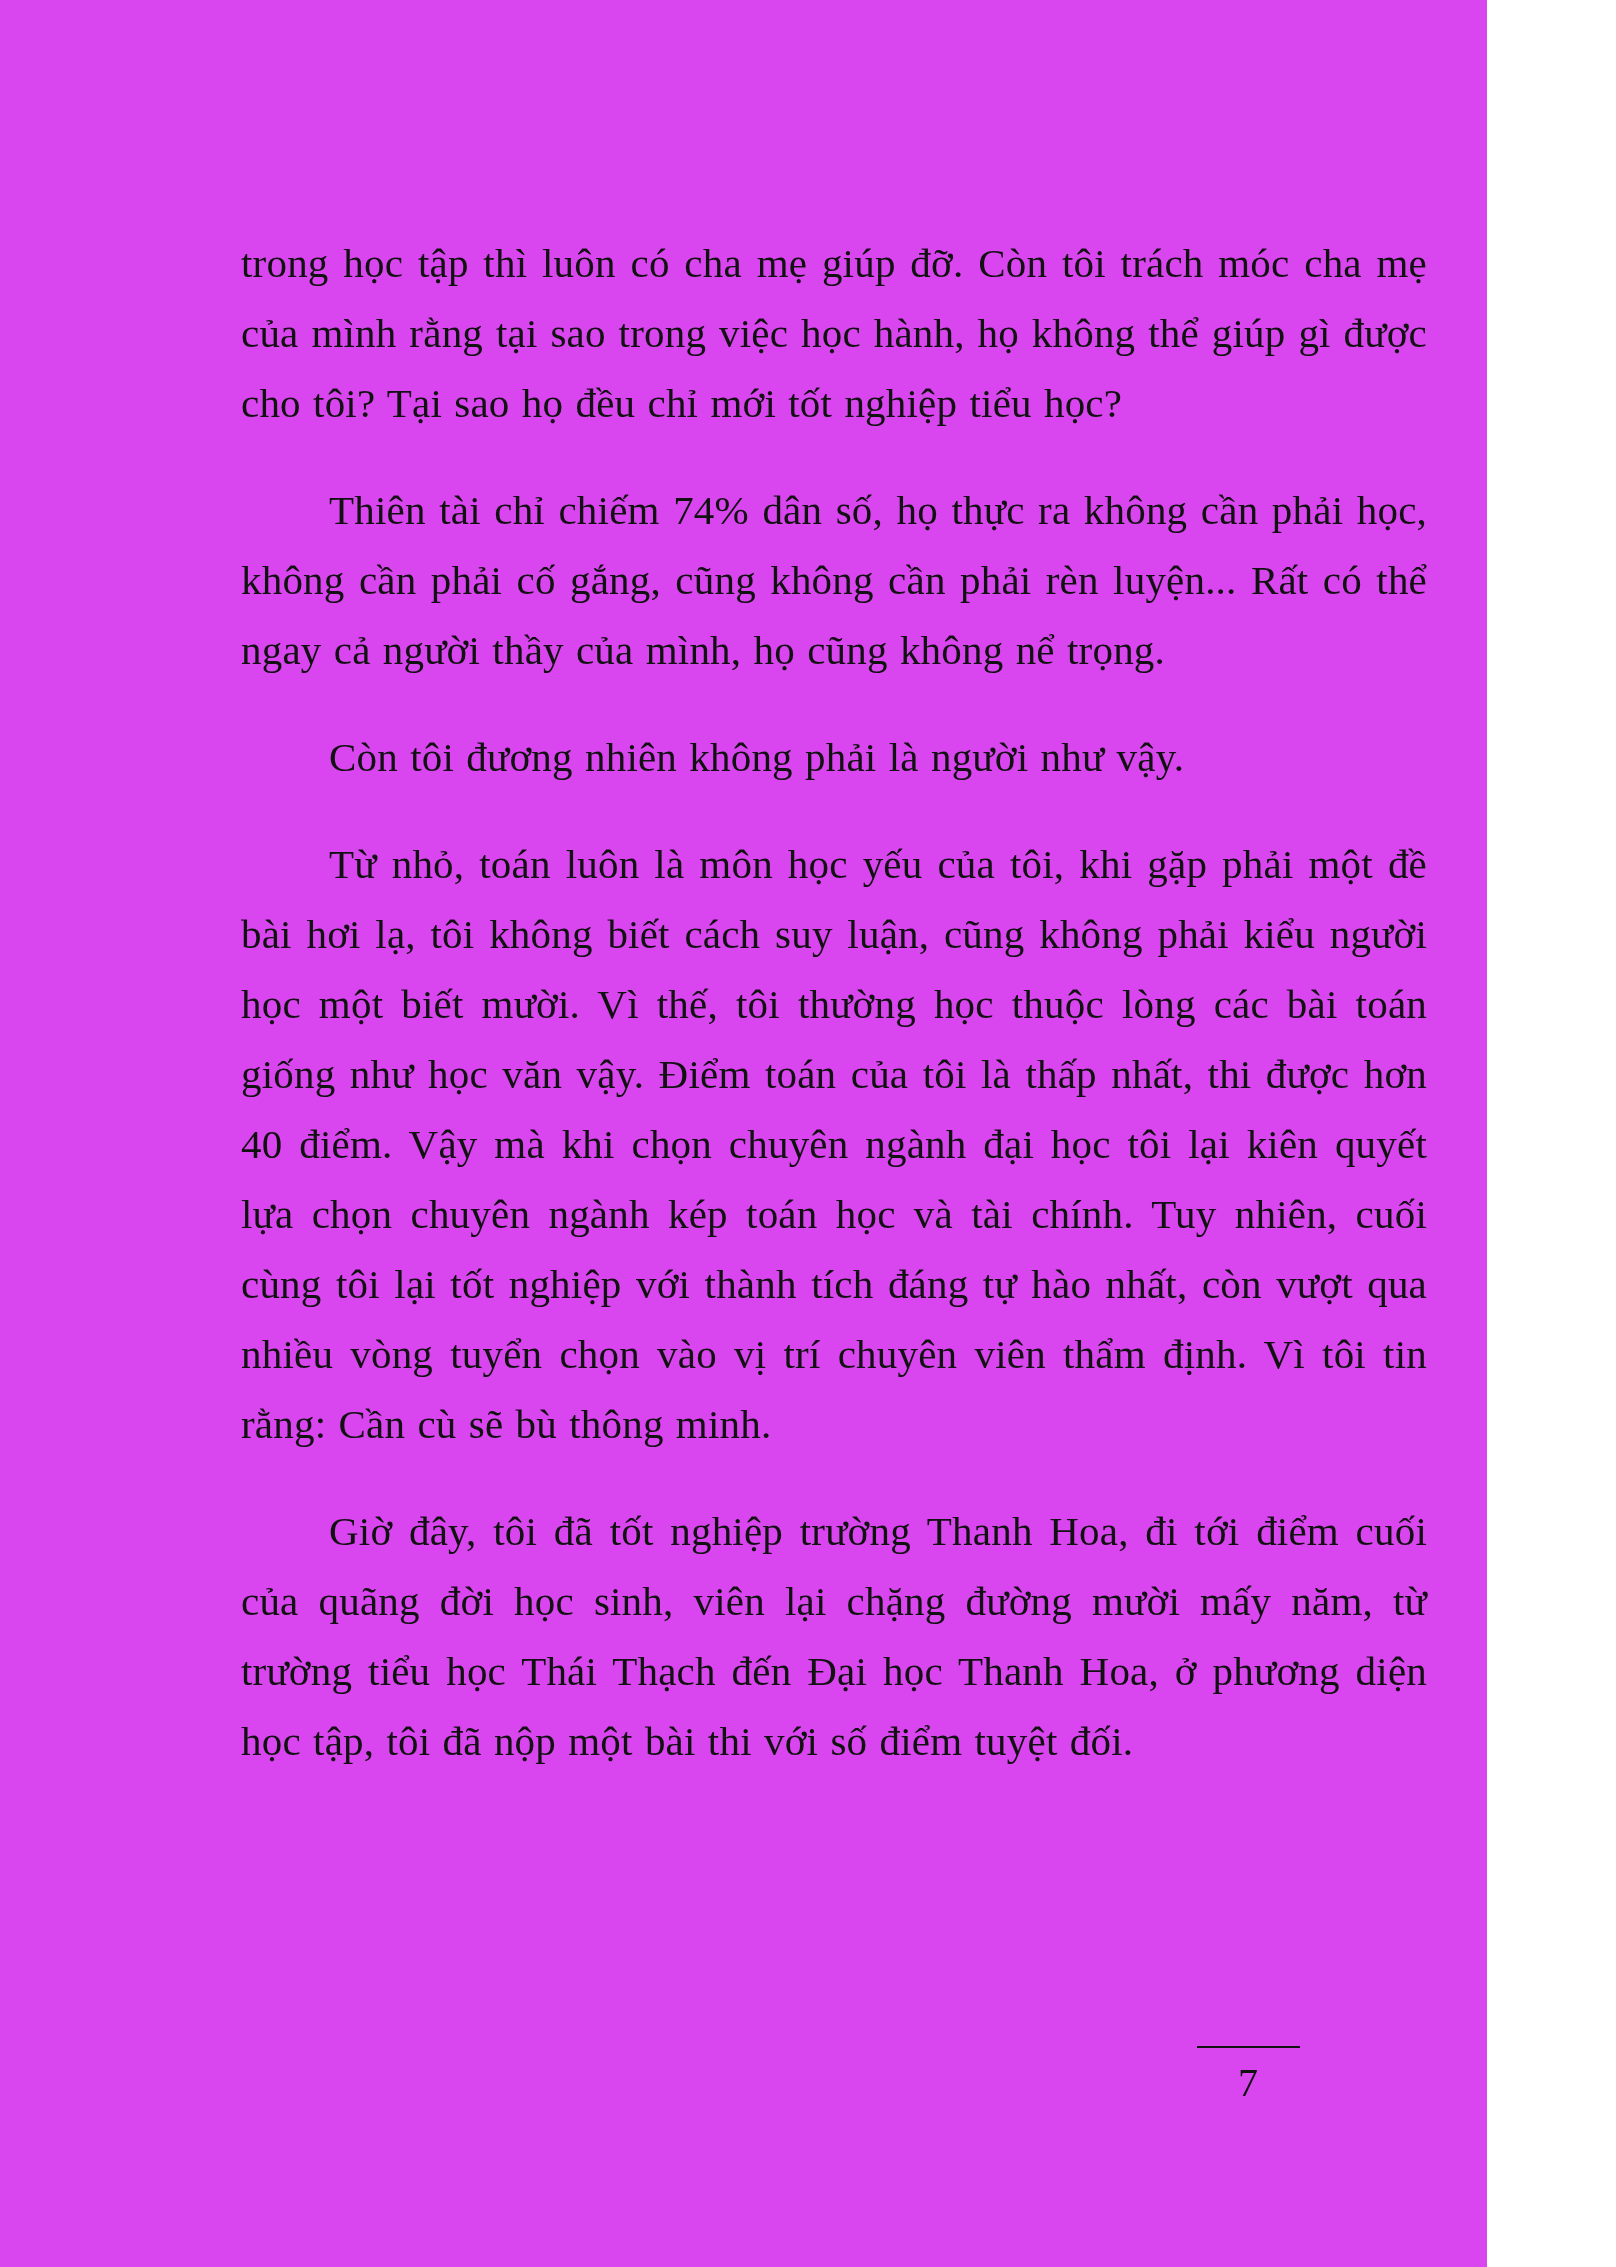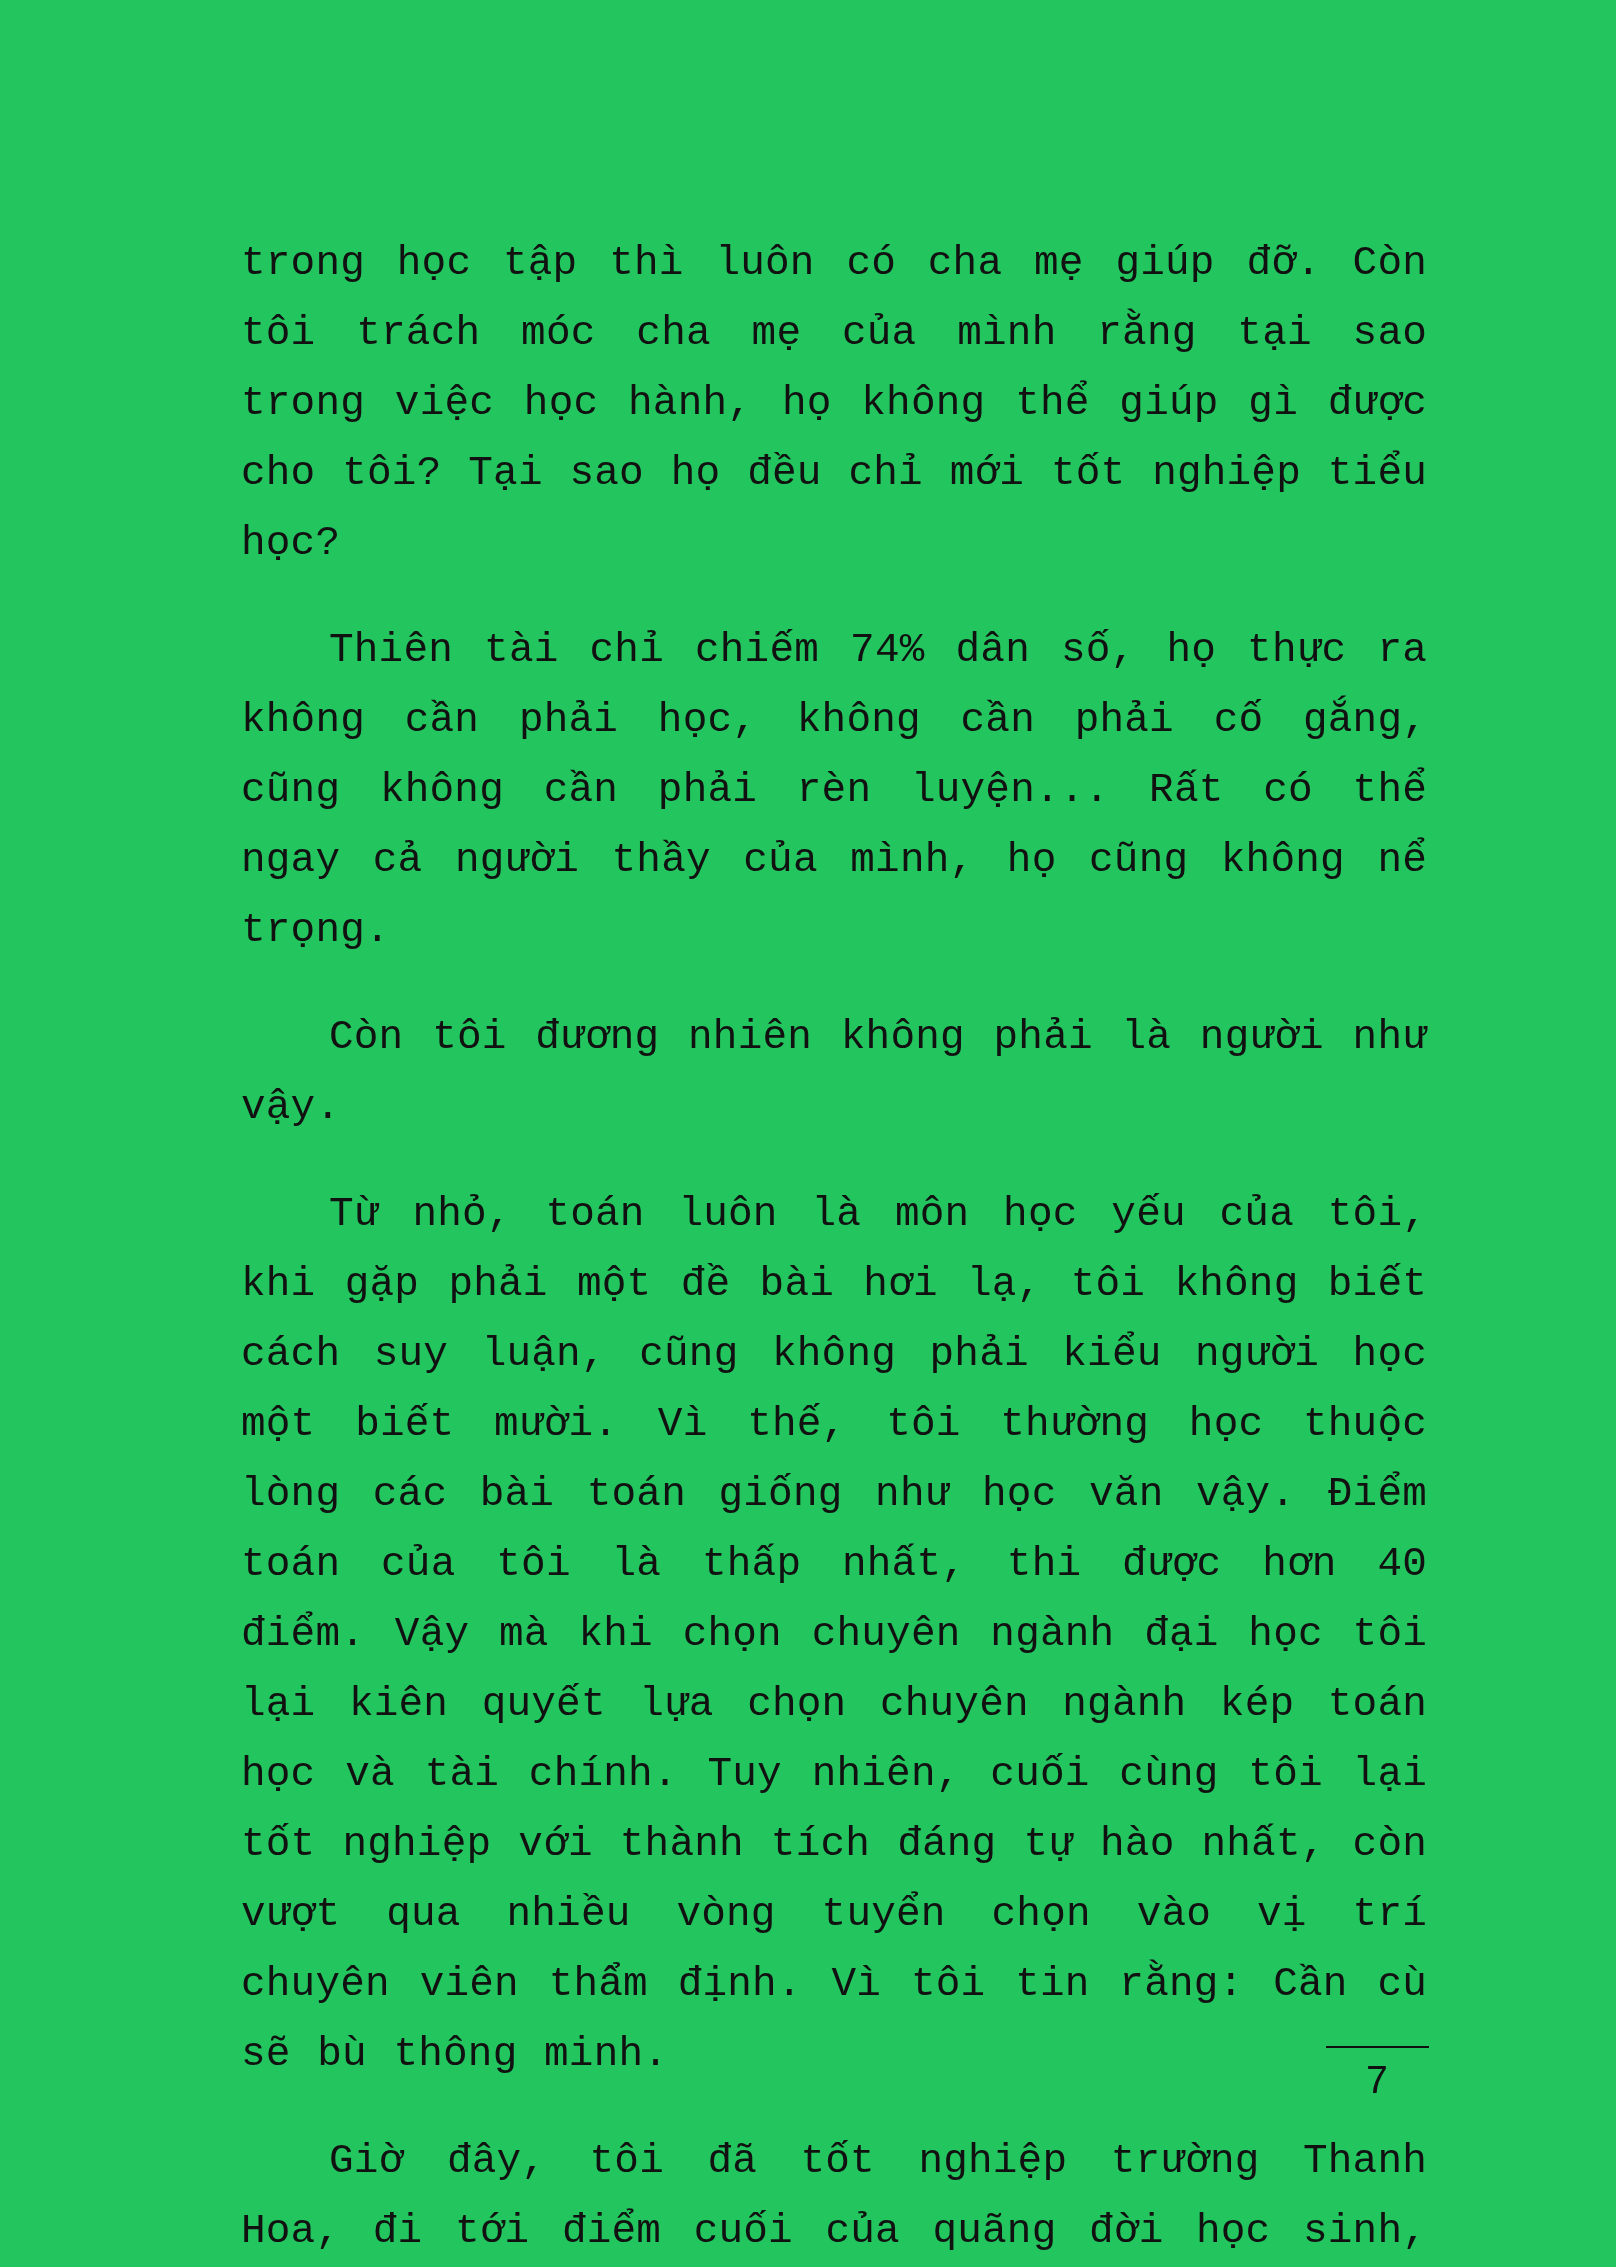--- a/index.html
+++ b/index.html
@@ -2,24 +2,24 @@
 <html style="font-size:14.7px"><head>
 <meta charset="utf-8">
 <style>
   html, body {
     margin: 0;
     padding: 0;
     background: #ffffff;
   }
   .page {
     position: relative;
-    width: 1616px;
+    width: 1487px;
     height: 2267px;
-    background: #22c55e;
-    font-family: Liberation Mono, monospace;
+    background: #d946ef;
+    font-family: Liberation Serif, serif;
     color: #111111;
     box-sizing: border-box;
     overflow: hidden;
   }
   .text-block {
     position: absolute;
     left: 241px;
     top: 228px;
     width: 1186px;
   }
@@ -56,21 +56,21 @@
 </head>
 <body>
 
 <div class="page">
 
   <div class="text-block">
     <p>trong học tập thì luôn có cha mẹ giúp đỡ. Còn tôi trách móc cha mẹ của mình rằng tại sao trong việc học hành, họ không thể giúp gì được cho tôi? Tại sao họ đều chỉ mới tốt nghiệp tiểu học?</p>
     <p class="indent">Thiên tài chỉ chiếm 74% dân số, họ thực ra không cần phải học, không cần phải cố gắng, cũng không cần phải rèn luyện... Rất có thể ngay cả người thầy của mình, họ cũng không nể trọng.</p>
     <p class="indent">Còn tôi đương nhiên không phải là người như vậy.</p>
     <p class="indent">Từ nhỏ, toán luôn là môn học yếu của tôi, khi gặp phải một đề bài hơi lạ, tôi không biết cách suy luận, cũng không phải kiểu người học một biết mười. Vì thế, tôi thường học thuộc lòng các bài toán giống như học văn vậy. Điểm toán của tôi là thấp nhất, thi được hơn 40 điểm. Vậy mà khi chọn chuyên ngành đại học tôi lại kiên quyết lựa chọn chuyên ngành kép toán học và tài chính. Tuy nhiên, cuối cùng tôi lại tốt nghiệp với thành tích đáng tự hào nhất, còn vượt qua nhiều vòng tuyển chọn vào vị trí chuyên viên thẩm định. Vì tôi tin rằng: Cần cù sẽ bù thông minh.</p>
-    <p class="indent">Giờ đây, tôi đã tốt nghiệp trường Thanh Hoa, đi tới điểm cuối của quãng đời học sinh, nhìn lại chặng đường mười mấy năm, từ trường tiểu học Thái Thạch đến Đại học Thanh Hoa, ở phương diện học tập, tôi đã nộp một bài thi với số điểm tuyệt đối.</p>
+    <p class="indent">Giờ đây, tôi đã tốt nghiệp trường Thanh Hoa, đi tới điểm cuối của quãng đời học sinh, viên lại chặng đường mười mấy năm, từ trường tiểu học Thái Thạch đến Đại học Thanh Hoa, ở phương diện học tập, tôi đã nộp một bài thi với số điểm tuyệt đối.</p>
   </div>
 
   <div class="page-footer">
     <div class="footer-rule"></div>
     <div class="page-number">7</div>
   </div>
 
 </div>
 
 

